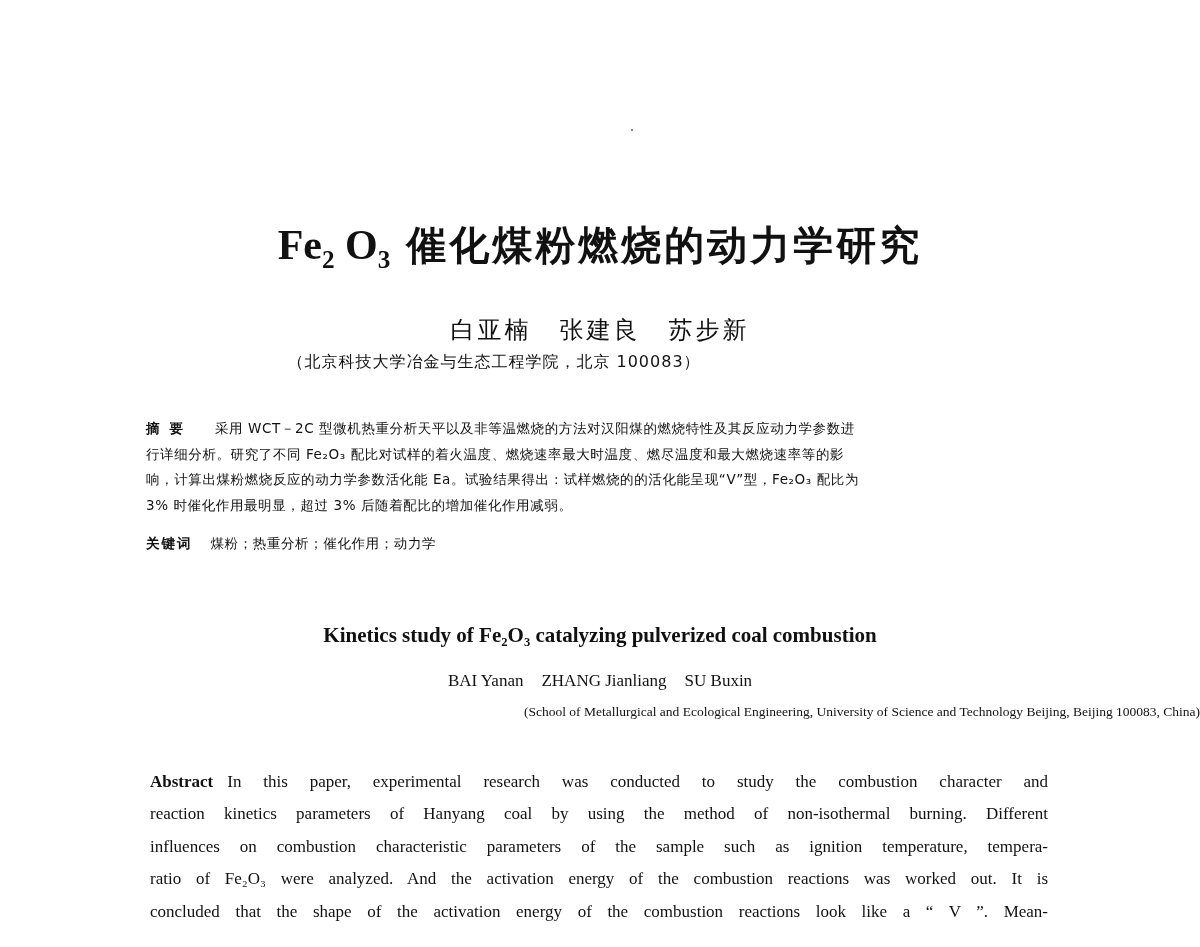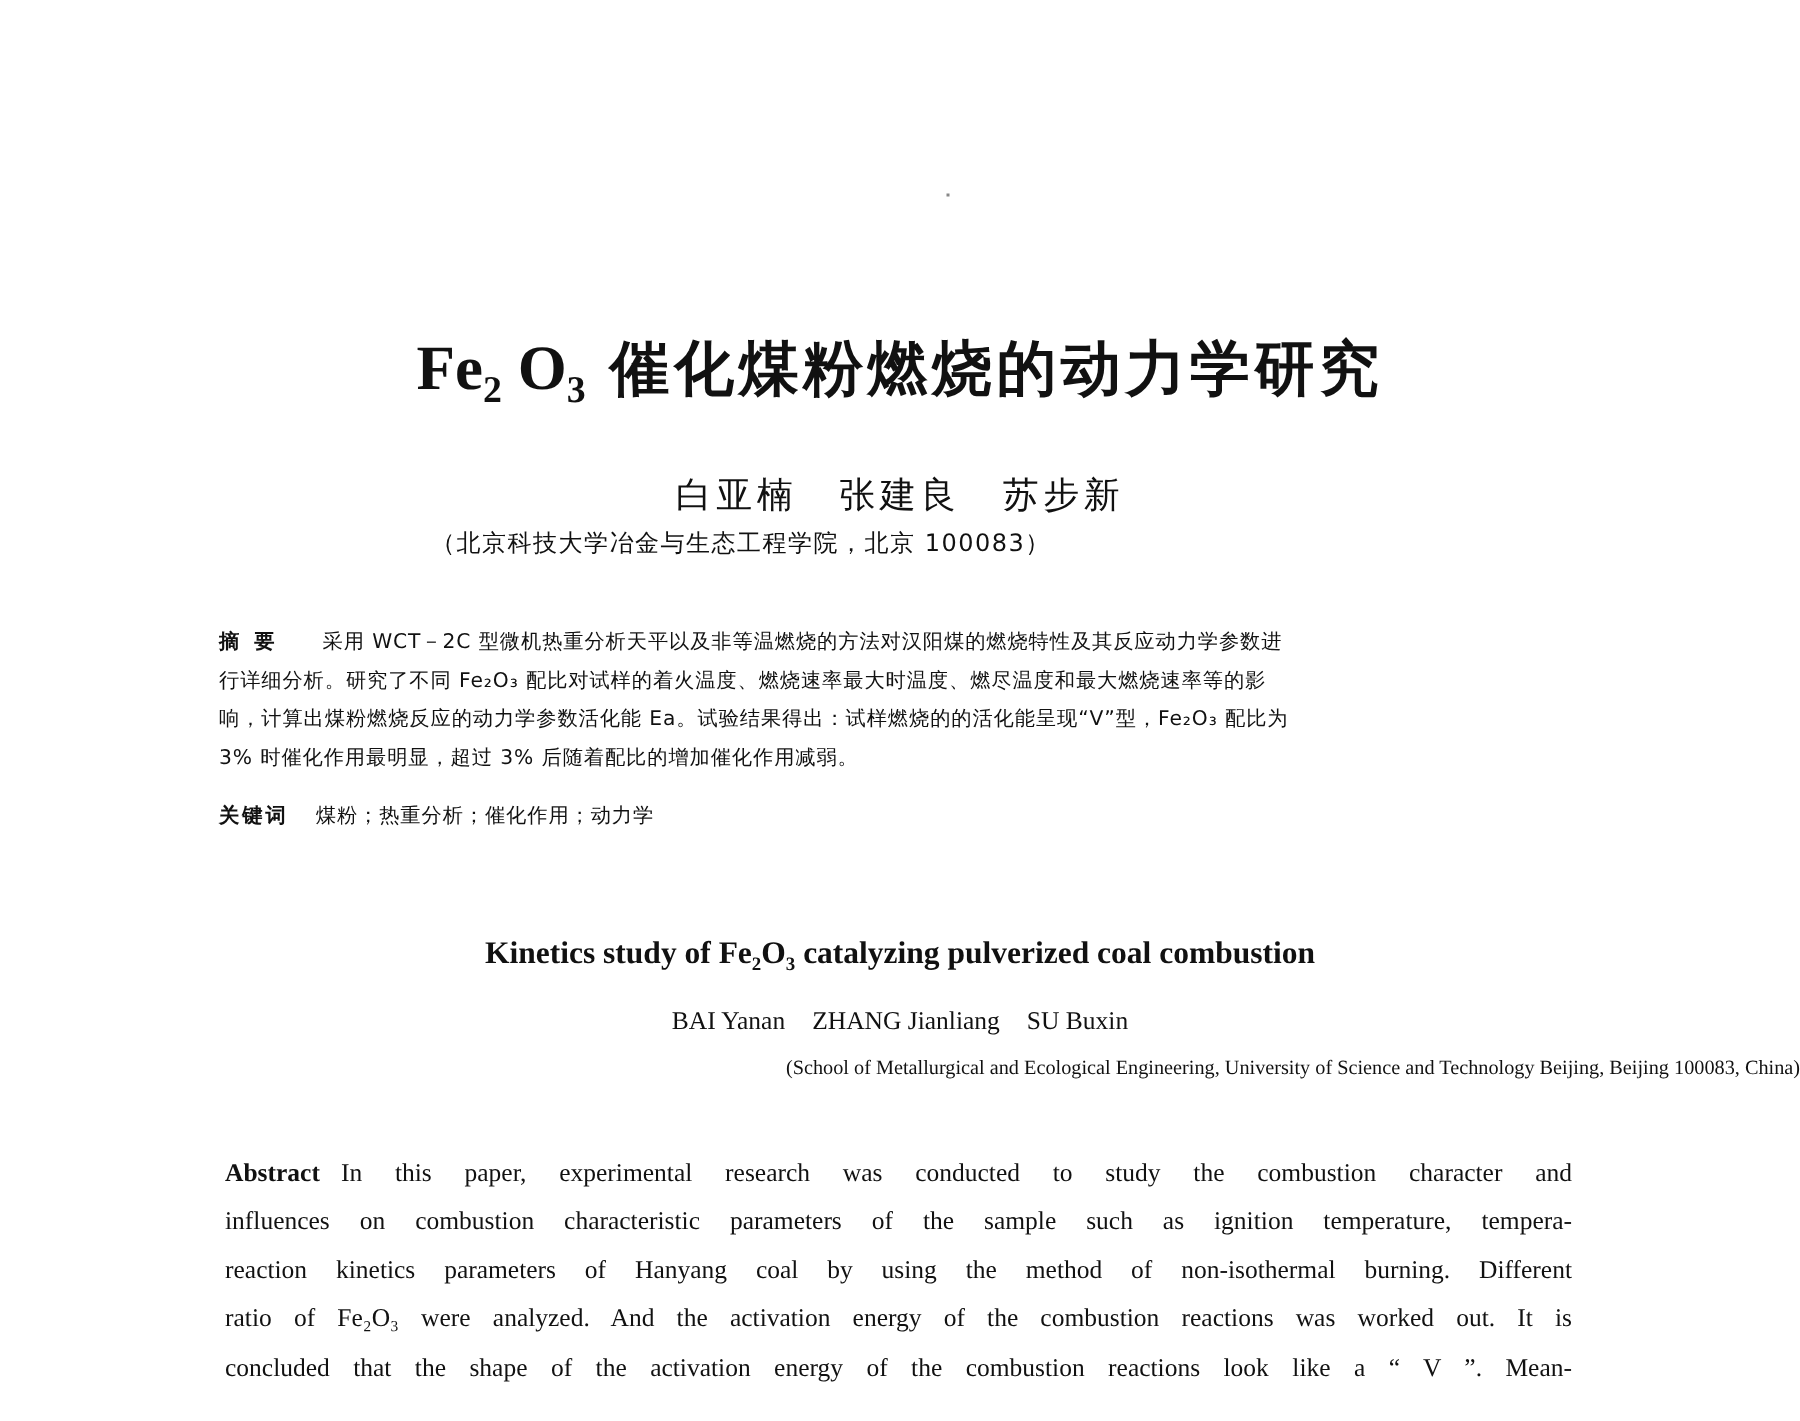--- a/index.html
+++ b/index.html
@@ -57,17 +57,17 @@
 </div>
 
 <div class="en-authors">
   <span>BAI Yanan</span><span>ZHANG Jianliang</span><span>SU Buxin</span>
 </div>
 
 <div class="en-affil">(School of Metallurgical and Ecological Engineering, University of Science and Technology Beijing, Beijing 100083, China)</div>
 
 <div class="en-abstract">
   <span class="line"><span class="lbl">Abstract</span><span>In this paper, experimental research was conducted to study the combustion character and</span></span>
+  <span class="line">reaction kinetics parameters of Hanyang coal by using the method of non-isothermal burning. Different</span>
   <span class="line">influences on combustion characteristic parameters of the sample such as ignition temperature, tempera-</span>
-  <span class="line">reaction kinetics parameters of Hanyang coal by using the method of non-isothermal burning. Different</span>
   <span class="line">ratio of Fe₂O₃ were analyzed. And the activation energy of the combustion reactions was worked out. It is</span>
   <span class="line">concluded that the shape of the activation energy of the combustion reactions look like a “ V ”. Mean-</span>
 </div>
 
 </body></html>

